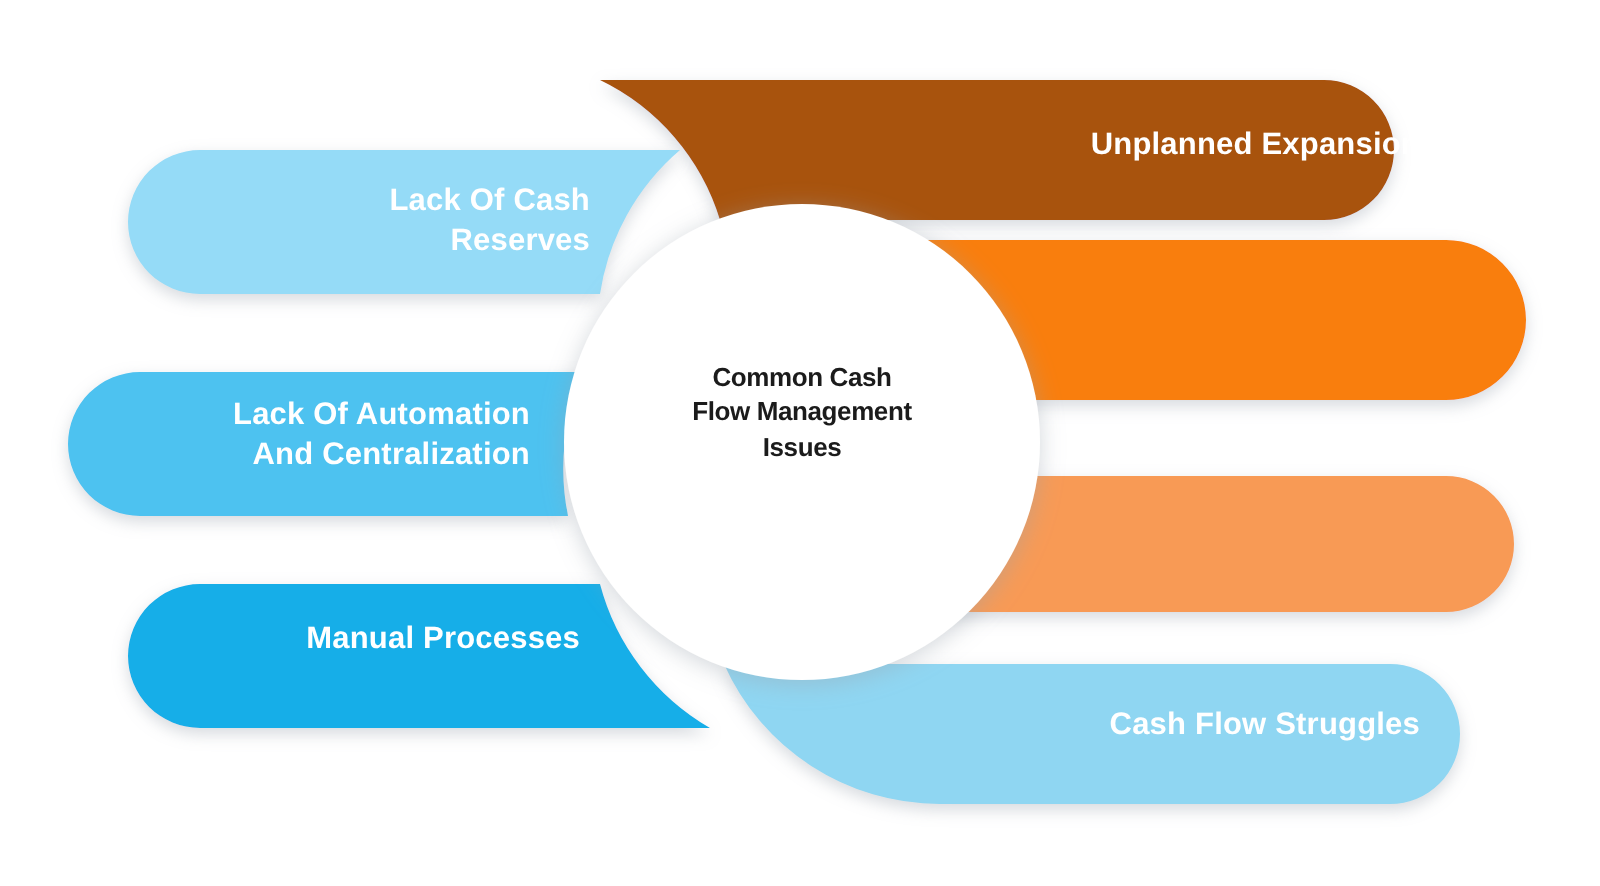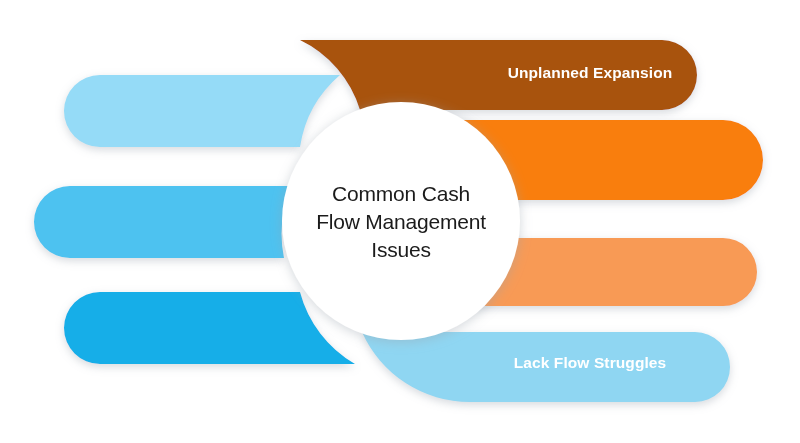--- a/index.html
+++ b/index.html
@@ -25,30 +25,30 @@
     width: 800px;
     height: 443px;
     display: block;
   }
   .pill-label {
     position: absolute;
     color: #ffffff;
     font-weight: bold;
     font-size: 15.5px;
     line-height: 1.30;
-    text-align: center;
+    text-align: right;
     letter-spacing: 0.1px;
     white-space: pre-line;
     pointer-events: none;
   }
   .center-label {
     position: absolute;
     color: #1b1b1b;
-    font-weight: normal;
-    font-size: 21px;
+    font-weight: bold;
+    font-size: 13px;
     line-height: 1.33;
     text-align: center;
     white-space: pre-line;
     letter-spacing: -0.2px;
   }
 </style>
 </head>
 <body>
 
 <div id="infographic">
@@ -131,18 +131,23 @@
   </svg>
 
   <div class="center-label" style="left:271px; top:180px; width:260px;">Common Cash
 Flow Management
 Issues</div>
 
   <div class="pill-label" style="left:470px; top:63px; width:240px;">Unplanned Expansion</div>
 
 
 
-  <div class="pill-label" style="left:470px; top:353px; width:240px;">Lack Flow Struggles</div>
+  <div class="pill-label" style="left:470px; top:353px; width:240px;">Cash Flow Struggles</div>
 
+  <div class="pill-label" style="left:55px; top:91px; width:240px;">Lack Of Cash
+Reserves</div>
 
+  <div class="pill-label" style="left:25px; top:198px; width:240px;">Lack Of Automation
+And Centralization</div>
 
+  <div class="pill-label" style="left:50px; top:310px; width:240px;">Manual Processes</div>
 
 </div>
 
 </body></html>

